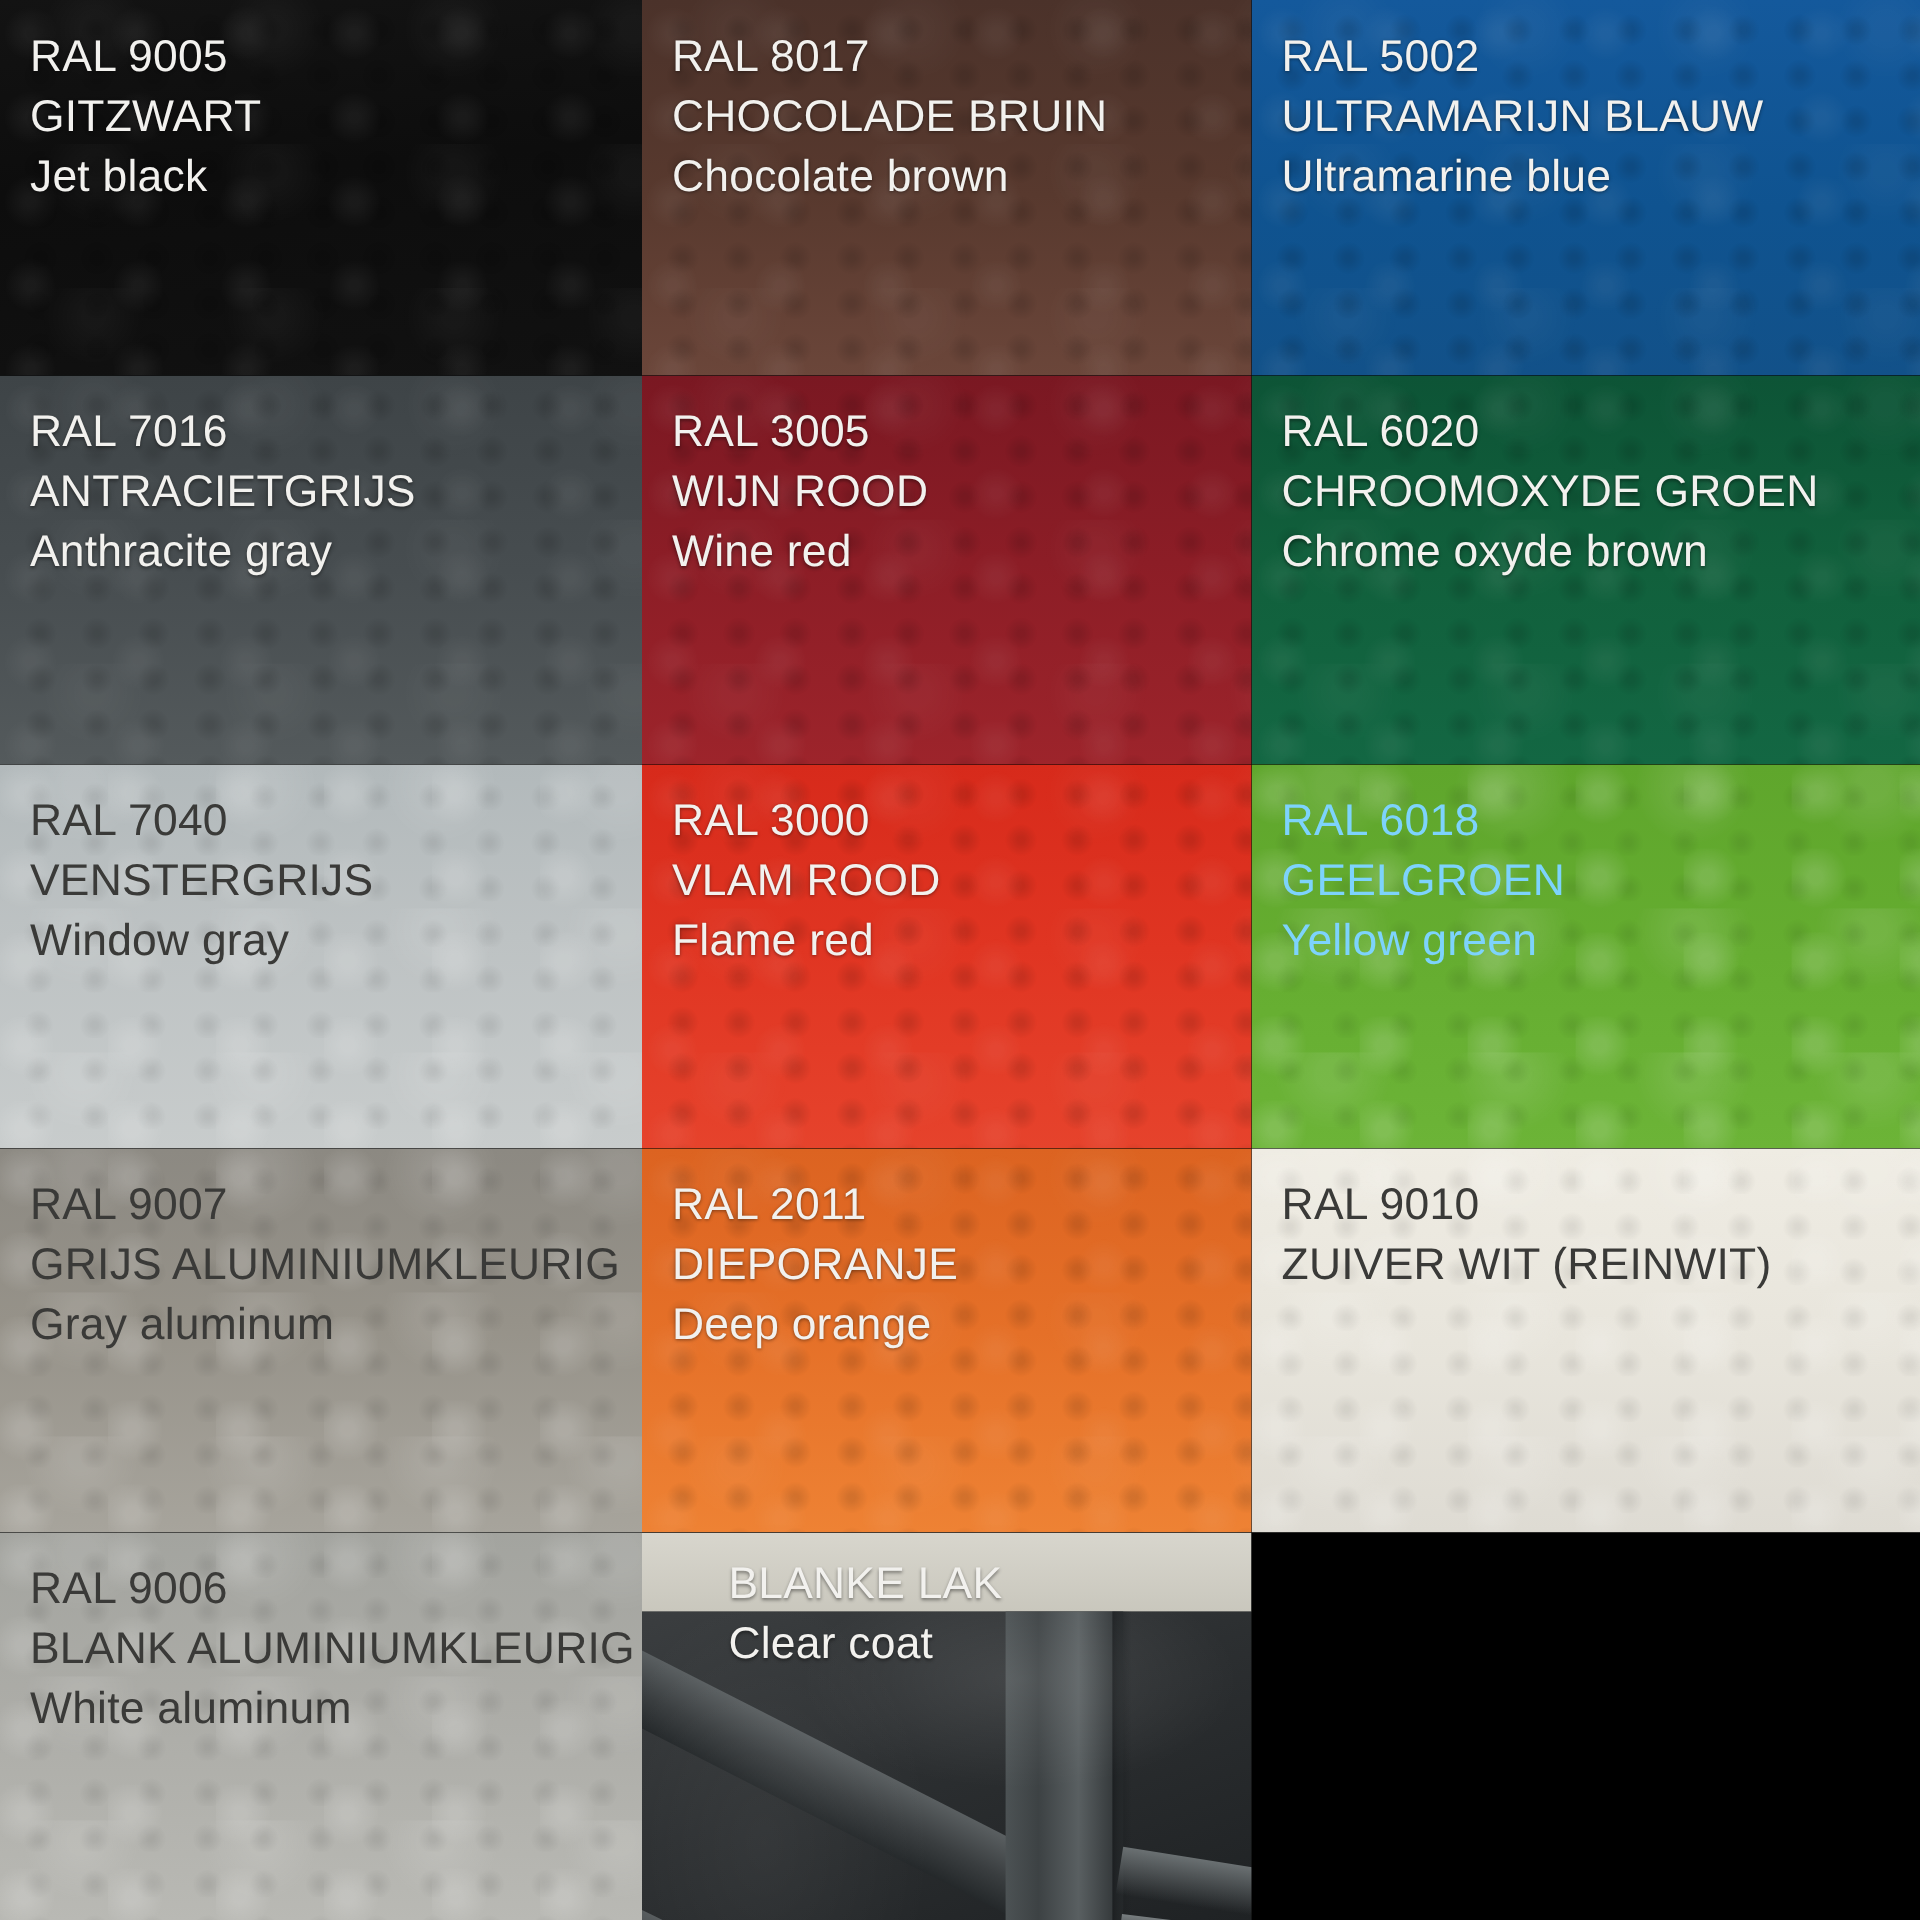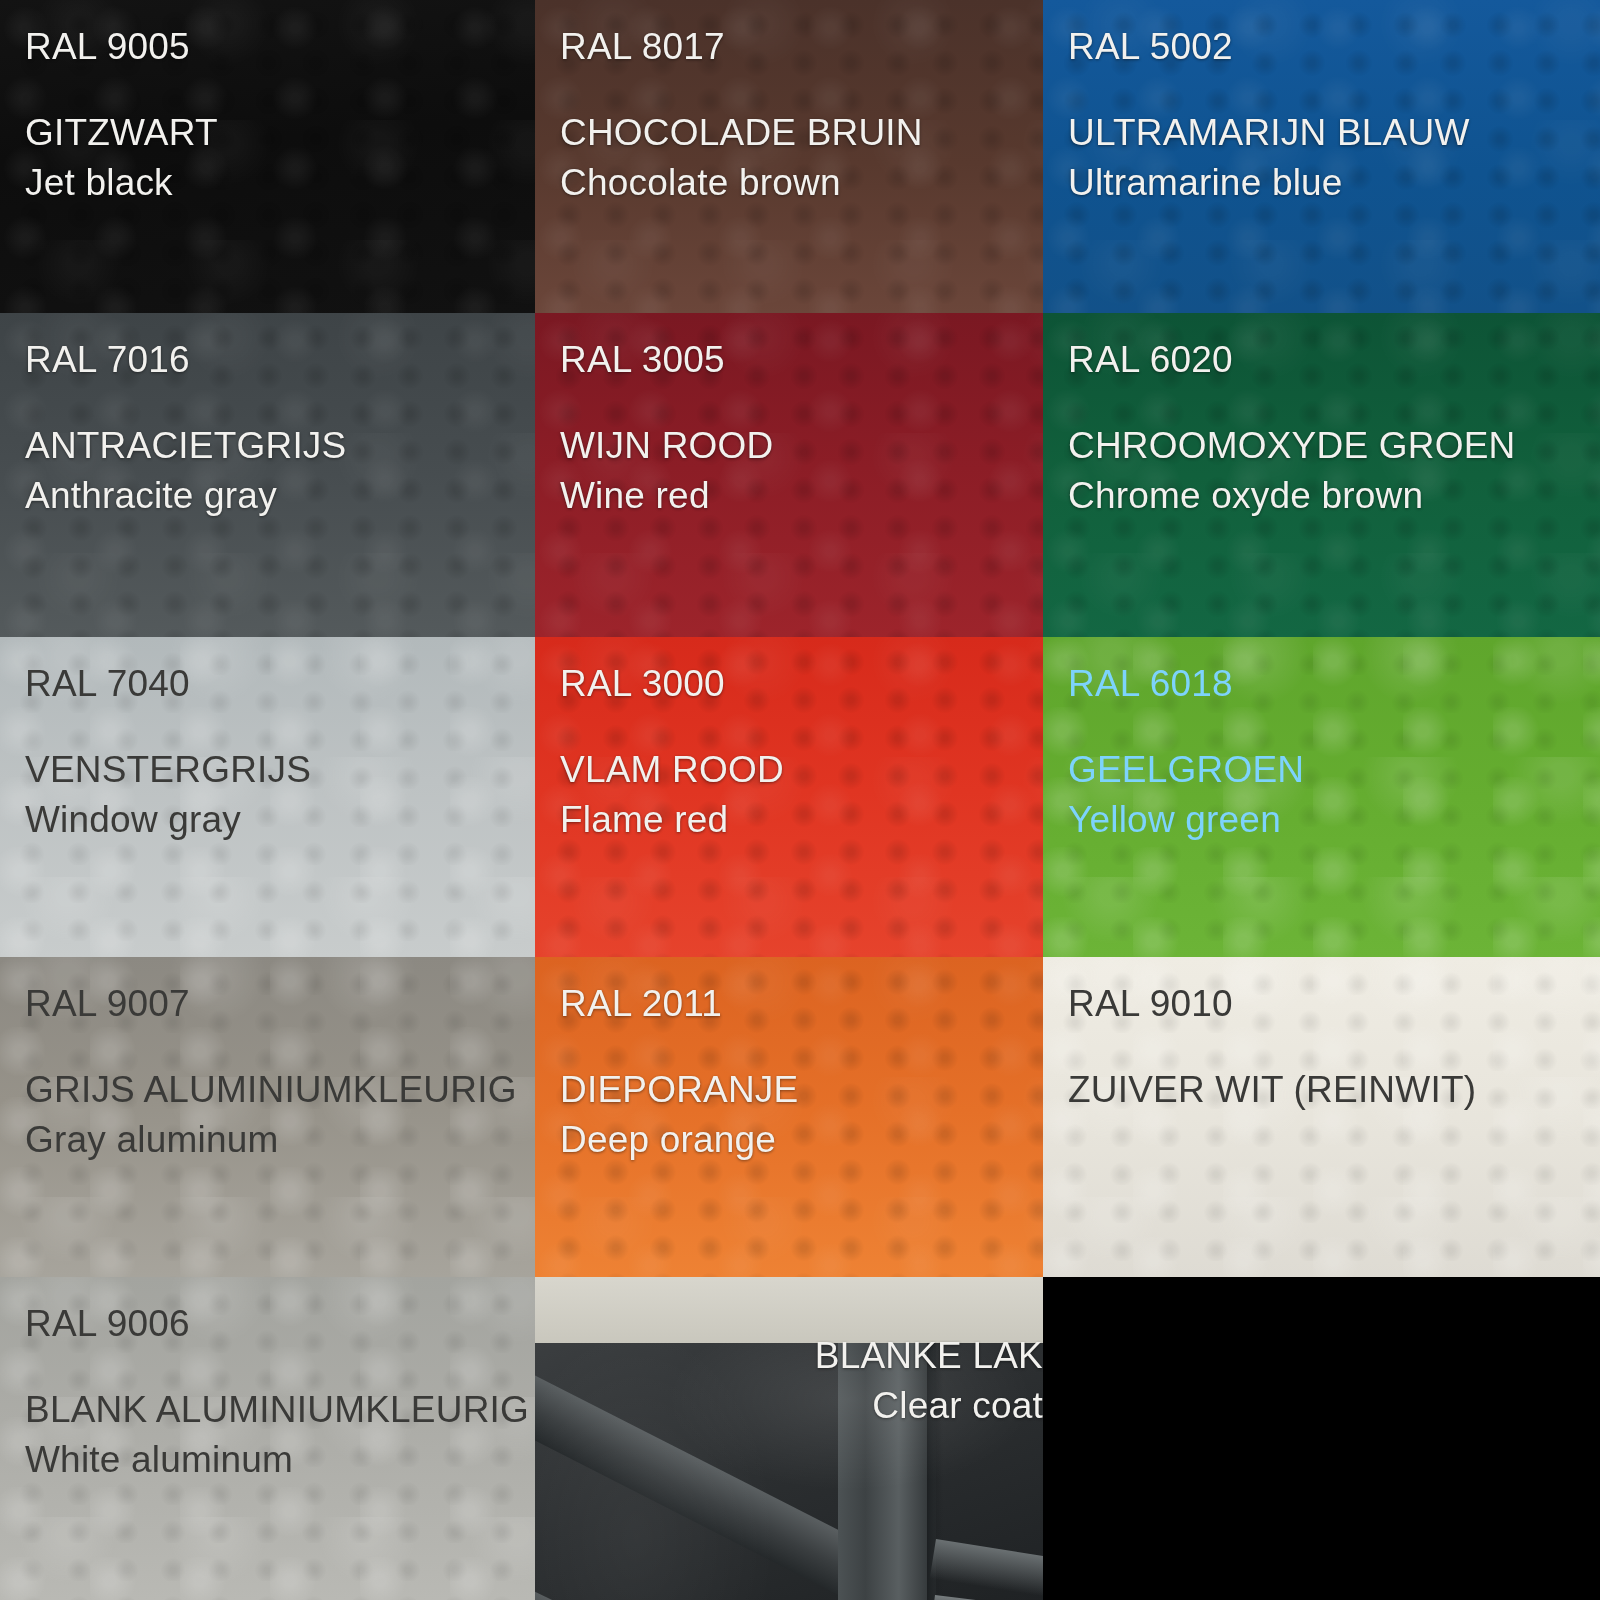--- a/index.html
+++ b/index.html
@@ -50,21 +50,21 @@
     padding:22px 0 0 25px;
     z-index:3;
   }
   .ral-code, .name-nl, .name-en {
     display:block;
     line-height:50px;
     white-space:nowrap;
     letter-spacing:.2px;
   }
   .ral-code { font-size:37px; font-weight:400; }
-  .name-nl  { font-size:37px; font-weight:400;margin-top:36px; }
+  .name-nl  { font-size:37px; font-weight:400; }
   .name-en  { font-size:37px; font-weight:400; }
 
   .on-dark  .ral-code,
   .on-dark  .name-nl,
   .on-dark  .name-en { color:#f2f1ee; text-shadow:0 1px 3px rgba(0,0,0,.45); }
 
   .on-light .ral-code,
   .on-light .name-nl,
   .on-light .name-en { color:#3a3a38; }
 
@@ -88,21 +88,21 @@
 
   .s-9007 .swatch-surface { background:linear-gradient(180deg,#8c8982 0%,#969289 45%,#a7a49c 100%); }
   .s-2011 .swatch-surface { background:linear-gradient(180deg,#dc6321 0%,#e57028 48%,#ee8234 100%); }
   .s-9010 .swatch-surface { background:linear-gradient(180deg,#efece3 0%,#e8e5dc 50%,#dedbd3 100%); }
 
   .s-9006 .swatch-surface { background:linear-gradient(180deg,#a3a49f 0%,#acaca7 45%,#b9b9b4 100%); }
   .s-1028 .swatch-surface { background:linear-gradient(180deg,#ef9806 0%,#f5a50d 45%,#fbbc16 100%); }
 
   
   .s-clear .swatch-surface { background:#2b2d2e; }
-  .s-clear .labels { padding-left:53px; padding-top:18px;text-align:right; }
+  .s-clear .labels { padding-left:72px; padding-top:18px; }
   .photo { position:absolute; inset:0; overflow:hidden; }
   .photo .top-wall {
     position:absolute; left:0; right:0; top:0; height:66px;
     background:linear-gradient(180deg,#d8d6cd 0%,#c9c7bd 100%);
   }
   .photo .bg {
     position:absolute; left:0; right:0; top:66px; bottom:0;
     background:linear-gradient(160deg,#3b3e40 0%,#2c2f31 45%,#1f2224 100%);
   }
   .beam {

